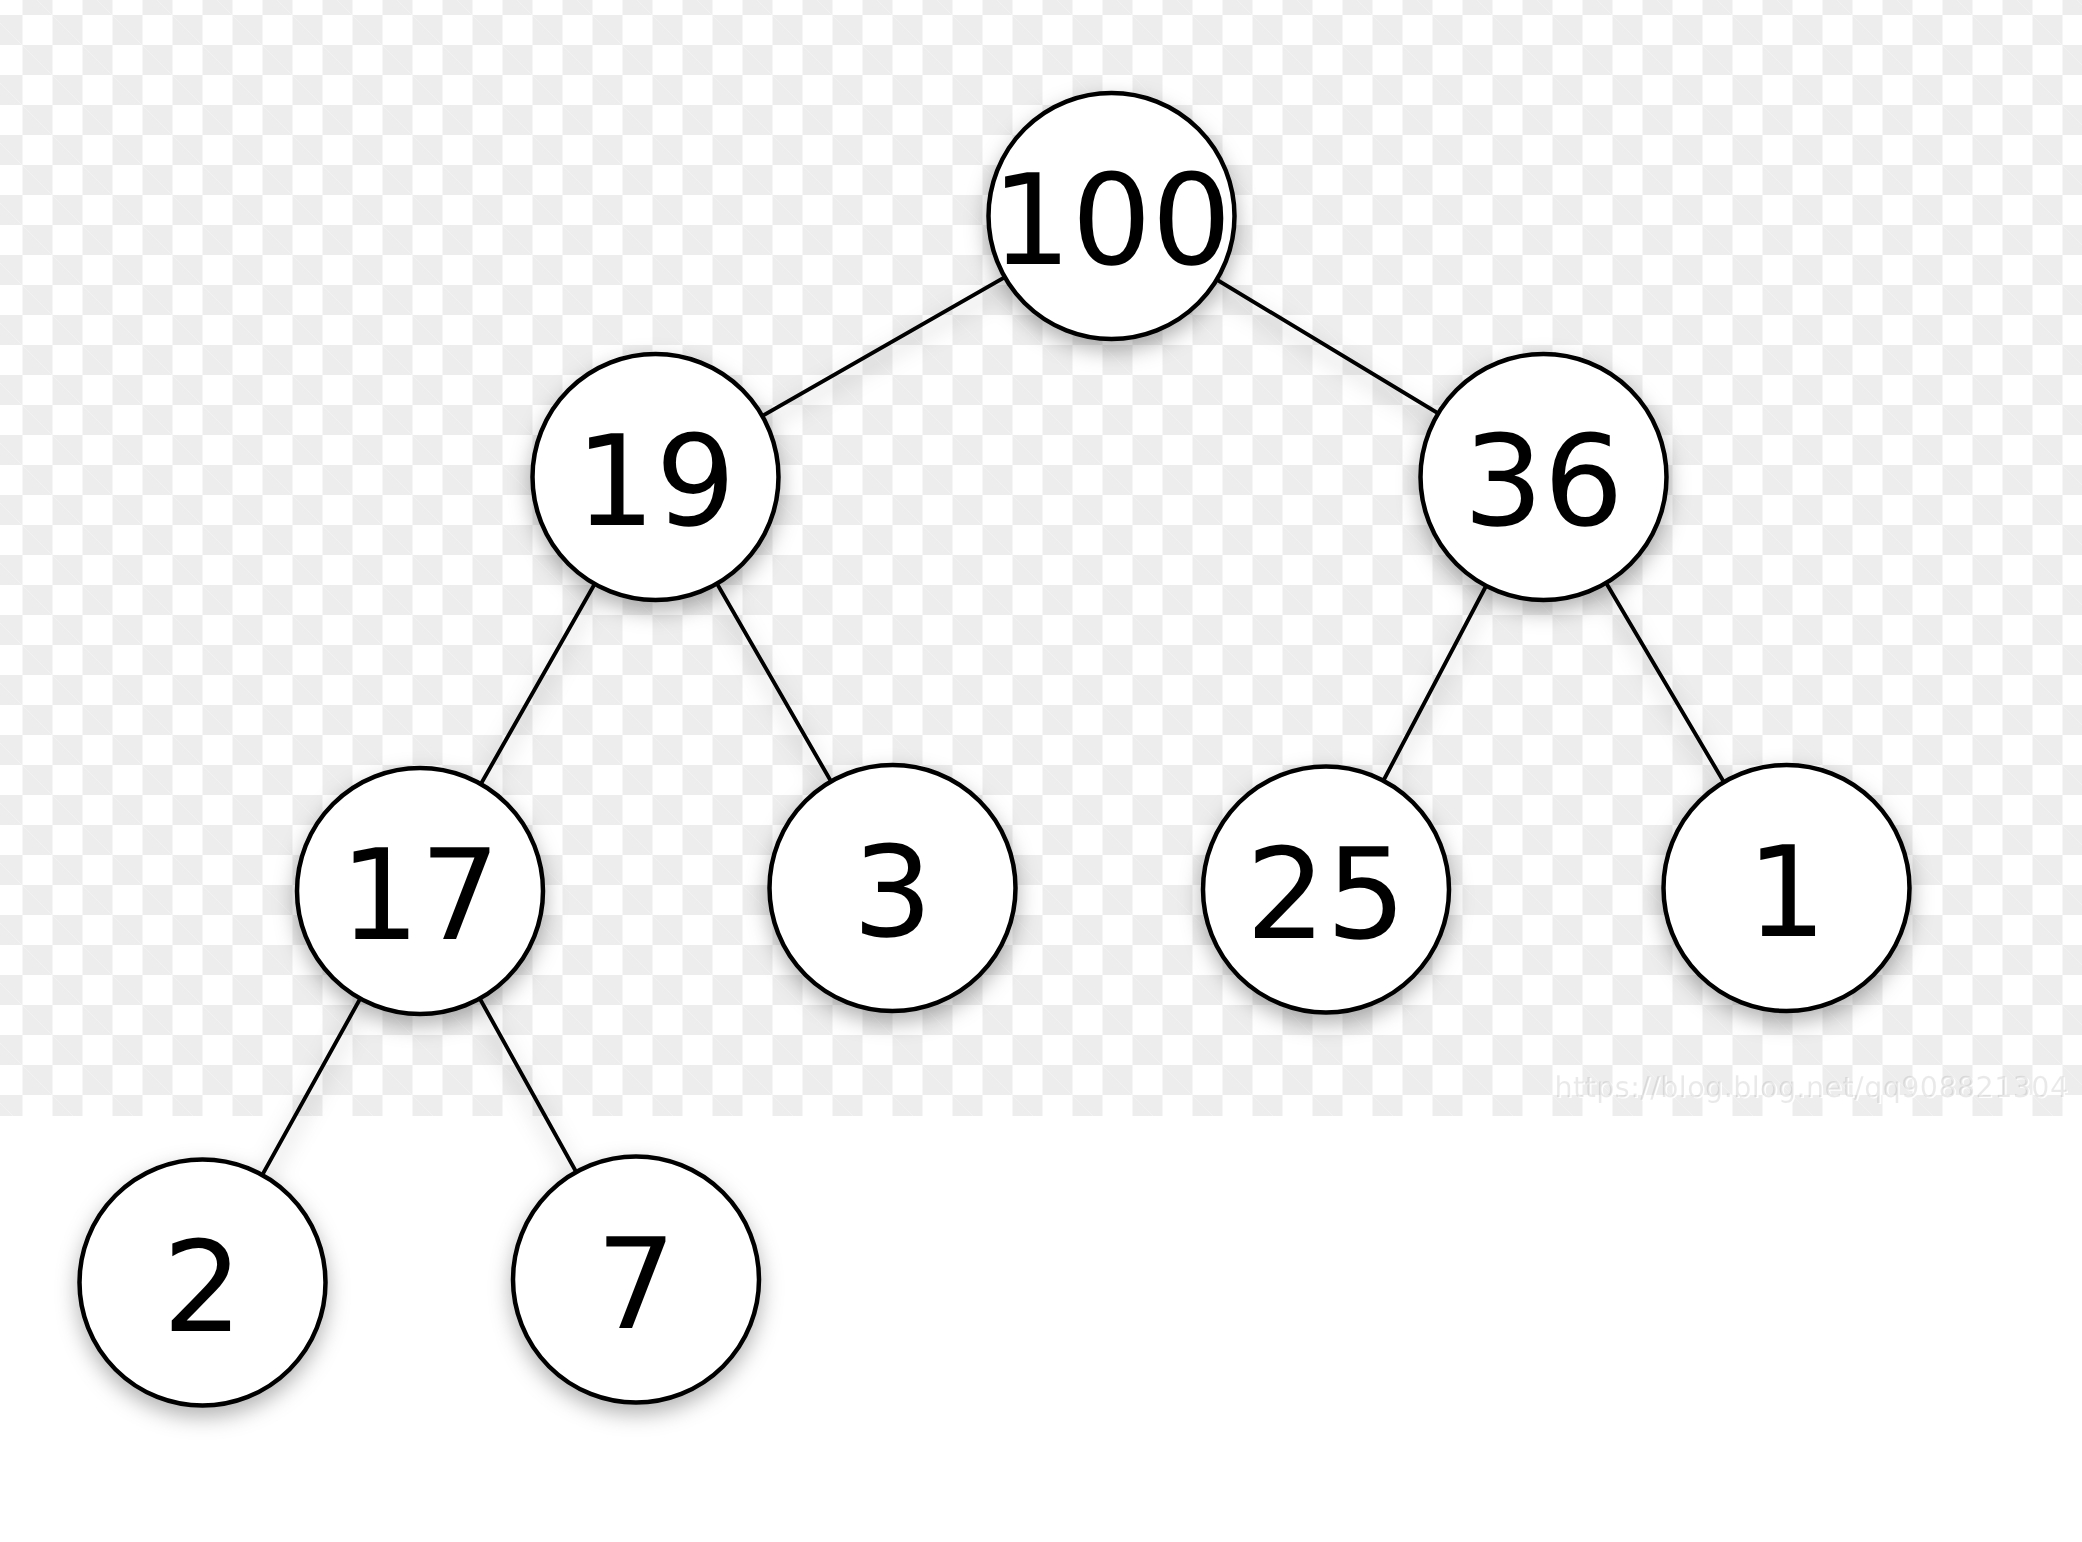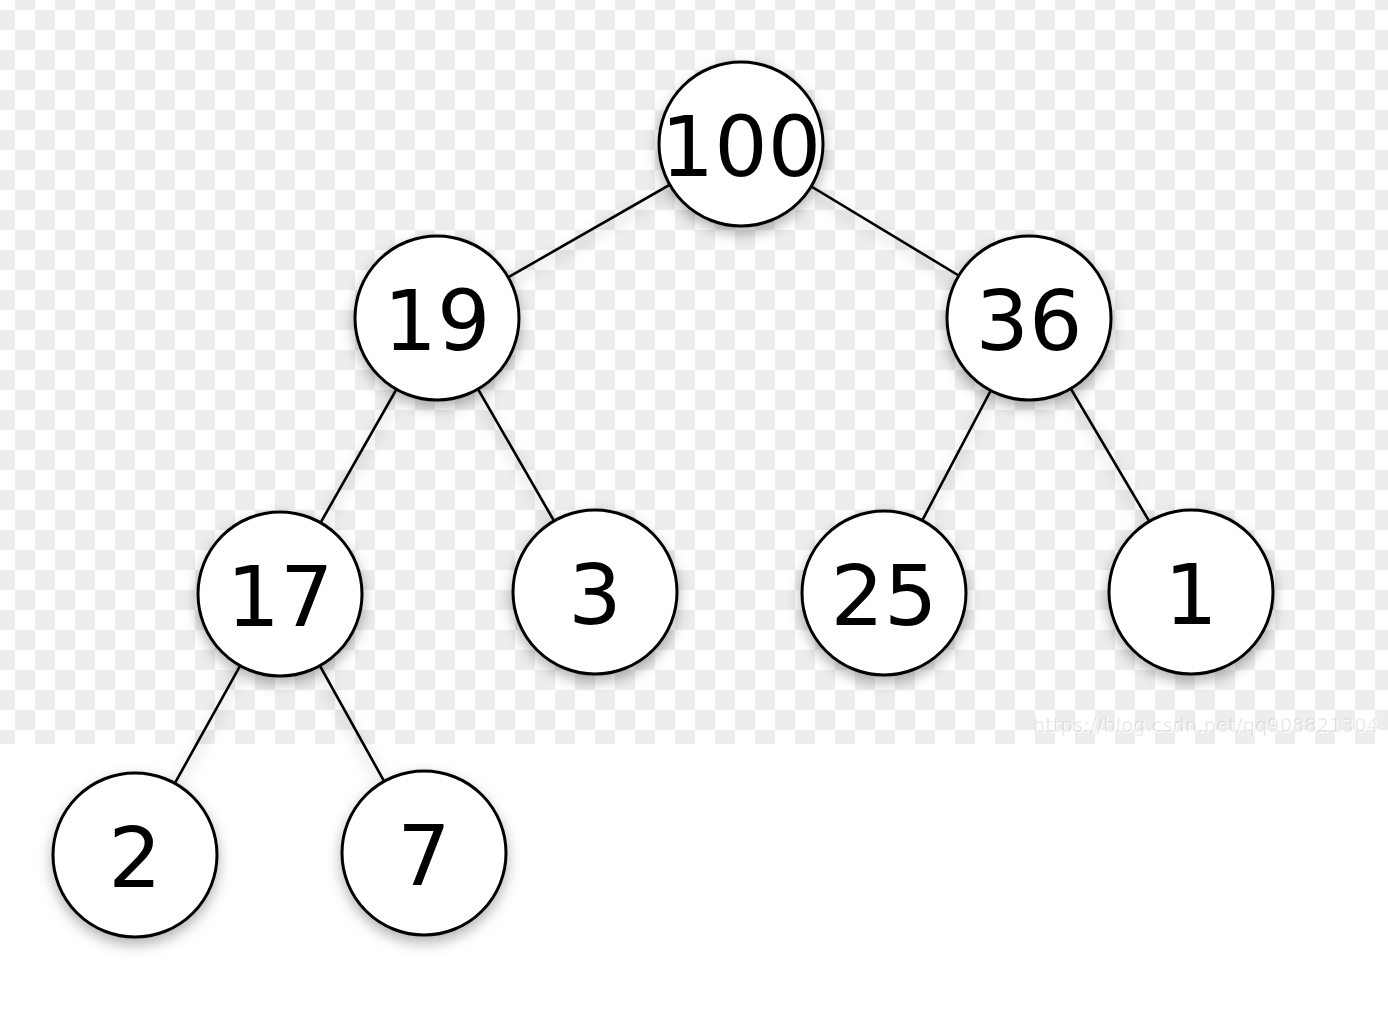--- a/index.html
+++ b/index.html
@@ -103,14 +103,14 @@
         <g>
           <circle cx="135" cy="855" r="82" class="node-circle" fill="#ffffff" stroke="#000000"></circle>
           <text x="135" y="858" class="node-label" fill="#000000">2</text>
         </g>
         <g>
           <circle cx="424" cy="853" r="82" class="node-circle" fill="#ffffff" stroke="#000000"></circle>
           <text x="424" y="856" class="node-label" fill="#000000">7</text>
         </g>
       </g>
   </svg>
-  <div class="watermark">https://blog.csdn.net/qq908821304</div>
+  <div class="watermark">https://blog.blog.net/qq908821304</div>
 </div>
 
 </body></html>

